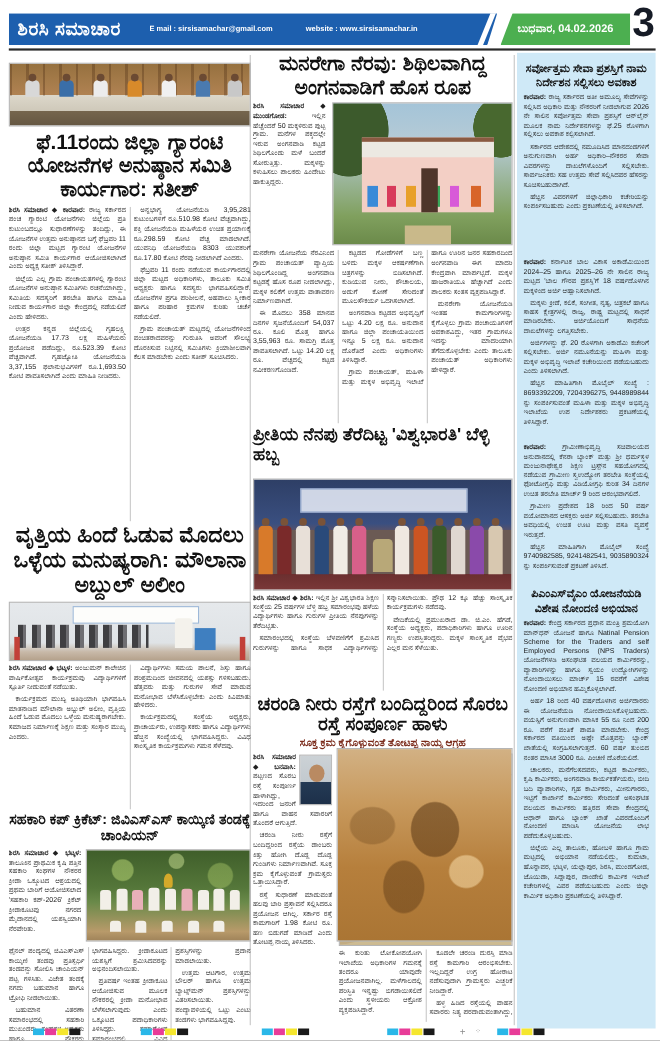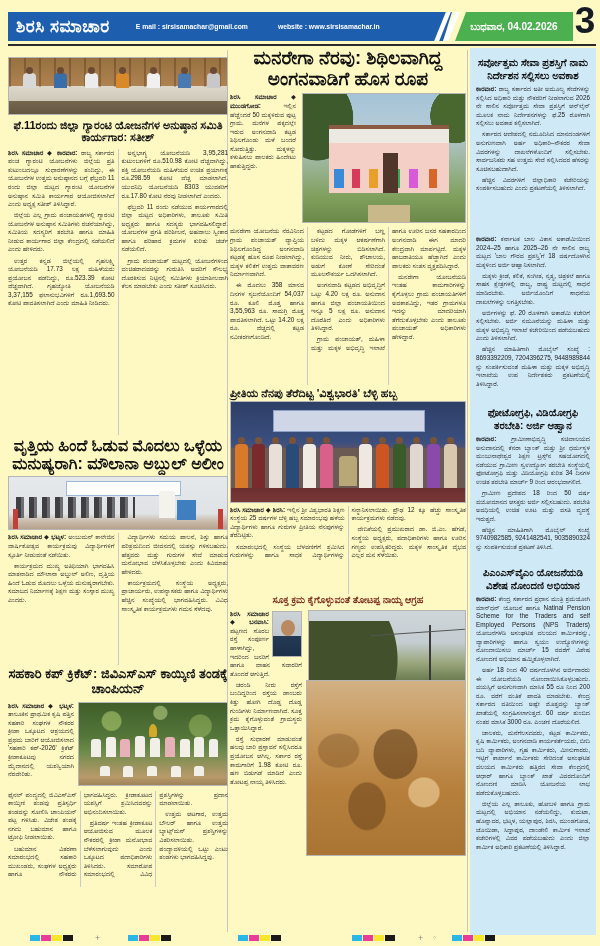--- a/index.html
+++ b/index.html
@@ -1,42 +1,42 @@
 <!DOCTYPE html>
 <html><head>
 <meta charset="utf-8">
 <style>
   html,body{margin:0;padding:0;background:#9a9a9a;}
-  #page{position:relative;width:600px;height:946px;background:#fef9c3;overflow:hidden;
+  #page{position:relative;width:600px;height:946px;background:#ffffff;overflow:hidden;
         font-family:"Liberation Sans","DejaVu Sans",sans-serif;color:#1b1b1b;}
   
   .mast-blue{position:absolute;left:8px;top:12px;width:444px;height:29px;background:#1d5fae;
              clip-path:polygon(0 0,100% 0,calc(100% - 9px) 100%,0 100%);display:flex;align-items:center;}
   .mast-title{font-size:17px;font-weight:bold;color:#fff;padding-left:8px;letter-spacing:.5px;white-space:nowrap;}
   .mast-email{font-size:6.8px;color:#fff;font-weight:bold;margin-left:26px;white-space:nowrap;}
   .mast-web{font-size:6.8px;color:#fff;font-weight:bold;margin-left:30px;white-space:nowrap;}
   .slash{position:absolute;top:12px;height:29px;width:5px;background:#fff;transform:skewX(-22deg);}
   .mast-green{position:absolute;left:455px;top:12px;width:118px;height:29px;background:#4caf50;
               clip-path:polygon(11px 0,100% 0,100% 100%,0 100%);display:flex;align-items:center;justify-content:center;}
   .mast-date{font-size:10px;font-weight:bold;color:#fff;white-space:nowrap;}
   .mast-page{position:absolute;right:2px;top:2px;width:26px;text-align:center;font-size:37px;font-weight:bold;color:#161b26;line-height:1;}
   .mast-rule{position:absolute;left:8px;right:4px;top:44px;border-top:2px solid #2a2a2a;}
   
   .col-left{position:absolute;left:8px;top:57px;width:220px;}
   .col-mid{position:absolute;left:230px;top:48px;width:236px;}
   .col-right{position:absolute;left:470px;top:48px;width:126px;height:887px;background:#cfe9f7;box-sizing:border-box;padding:5px 6px;overflow:hidden;}
   .vrule{position:absolute;top:50px;height:882px;border-left:1px solid #c6c6c6;}
   
   .headline{font-weight:bold;color:#111;text-align:center;line-height:1.12;margin:0;}
-  .h-a1{font-size:11px;padding:4px 0 5px;}
+  .h-a1{font-size:19px;padding:4px 0 5px;}
   .h-main{font-size:18.5px;padding:0 0 4px;}
-  .h-vb{font-size:11px;text-align:left;padding:2px 0 1px;}
+  .h-vb{font-size:16px;text-align:left;padding:2px 0 12px;}
   .h-road{font-size:17px;padding:2px 0 2px;}
   .h-sub{font-size:9.5px;font-weight:bold;color:#7a2a1a;text-align:center;margin:0 0 4px;}
-  .h-a2{font-size:16px;padding:2px 0 4px;}
+  .h-a2{font-size:20px;padding:2px 0 4px;}
   .h-a3{font-size:13px;padding:2px 0 5px;}
   .h-right{font-size:10px;font-weight:bold;text-align:center;line-height:1.25;margin:4px 0 3px;color:#101010;}
   .bodytext{font-size:6.4px;line-height:1.34;text-align:justify;color:#202020;overflow:hidden;}
   .bodytext p{margin:0 0 2.5px;text-indent:6px;}
   .bodytext p.noind{text-indent:0;}
   .cols2{column-count:2;column-gap:7px;column-rule:.5px solid #c9c9c9;}
   .cols3{column-count:3;column-gap:7px;column-rule:.5px solid #c9c9c9;}
   .dl{font-weight:bold;}
   .row{display:flex;}
   
@@ -222,20 +222,21 @@
       <span class="vp" style="left:179px;background:#e0d8d0"></span>
       <span class="vp" style="left:196px;background:#8a4aaa"></span>
       <span class="vp" style="left:213px;background:#d8c8b0"></span>
       <div class="seated"></div>
     </div>
     <div class="bodytext cols2" style="height:88px;margin-top:3px;">
       <p class="noind"><b class="dl">ಶಿರಸಿ ಸಮಾಚಾರ ◆ ಶಿರಸಿ:</b> <span>ಇಲ್ಲಿನ ಶ್ರೀ ವಿಶ್ವಭಾರತಿ ಶಿಕ್ಷಣ ಸಂಸ್ಥೆಯ 25 ವರ್ಷಗಳ ಬೆಳ್ಳಿ ಹಬ್ಬ ಸಮಾರಂಭವು ಹಳೆಯ ವಿದ್ಯಾರ್ಥಿಗಳು ಹಾಗೂ ಗುರುಗಳ ಪ್ರೀತಿಯ ನೆನಪುಗಳನ್ನು ತೆರೆದಿಟ್ಟಿತು.</span></p>
       <p>ಸಮಾರಂಭದಲ್ಲಿ ಸಂಸ್ಥೆಯ ಬೆಳವಣಿಗೆಗೆ ಶ್ರಮಿಸಿದ ಗುರುಗಳನ್ನು ಹಾಗೂ ಸಾಧಕ ವಿದ್ಯಾರ್ಥಿಗಳನ್ನು ಸನ್ಮಾನಿಸಲಾಯಿತು. ಪ್ರೌಢ 12 ಕ್ಕೂ ಹೆಚ್ಚು ಸಾಂಸ್ಕೃತಿಕ ಕಾರ್ಯಕ್ರಮಗಳು ನಡೆದವು.</p>
       <p>ವೇದಿಕೆಯಲ್ಲಿ ಪ್ರಮುಖರಾದ ಡಾ. ಜಿ.ಎಂ. ಹೆಗಡೆ, ಸಂಸ್ಥೆಯ ಅಧ್ಯಕ್ಷರು, ಪದಾಧಿಕಾರಿಗಳು ಹಾಗೂ ಊರಿನ ಗಣ್ಯರು ಉಪಸ್ಥಿತರಿದ್ದರು. ಮಕ್ಕಳ ಸಾಂಸ್ಕೃತಿಕ ವೈಭವ ಎಲ್ಲರ ಮನ ಸೆಳೆಯಿತು.</p>
     </div>
+    <h2 class="headline h-road">ಚರಂಡಿ ನೀರು ರಸ್ತೆಗೆ ಬಂದಿದ್ದರಿಂದ ಸೊರಬ ರಸ್ತೆ ಸಂಪೂರ್ಣ ಹಾಳು</h2>
     <div class="h-sub">ಸೂಕ್ತ ಕ್ರಮ ಕೈಗೊಳ್ಳುವಂತೆ  ತೋಟಪ್ಪ ನಾಯ್ಕ ಆಗ್ರಹ</div>
     <div class="row">
       <div class="bodytext" style="width:72px;height:246px;margin-right:6px;">
         <div class="photo ph-portrait">
             <div class="head"></div>
           </div>
         <p class="noind"><b class="dl">ಶಿರಸಿ ಸಮಾಚಾರ ◆ ಬನವಾಸಿ:</b> <span>ಪಟ್ಟಣದ ಸೊರಬ ರಸ್ತೆ ಸಂಪೂರ್ಣ ಹಾಳಾಗಿದ್ದು, ಇದರಿಂದ ಜನರಿಗೆ ಹಾಗೂ ವಾಹನ ಸವಾರರಿಗೆ ತೊಂದರೆ ಆಗುತ್ತಿದೆ.</span></p>
         <p>ಚರಂಡಿ ನೀರು ರಸ್ತೆಗೆ ಬಂದಿದ್ದರಿಂದ ರಸ್ತೆಯ ಡಾಂಬರು ಕಿತ್ತು ಹೋಗಿ ದೊಡ್ಡ ದೊಡ್ಡ ಗುಂಡಿಗಳು ನಿರ್ಮಾಣವಾಗಿವೆ. ಸೂಕ್ತ ಕ್ರಮ ಕೈಗೊಳ್ಳುವಂತೆ ಗ್ರಾಮಸ್ಥರು ಒತ್ತಾಯಿಸಿದ್ದಾರೆ.</p>
         <p>ರಸ್ತೆ ಸುಧಾರಣೆ ಮಾಡುವಂತೆ ಹಲವು ಬಾರಿ ಪ್ರಸ್ತಾವನೆ ಸಲ್ಲಿಸಿದರೂ ಪ್ರಯೋಜನ ಆಗಿಲ್ಲ. ಸರ್ಕಾರ ರಸ್ತೆ ಕಾಮಗಾರಿಗೆ 1.98 ಕೋಟಿ ರೂ. ಹಣ ಬಿಡುಗಡೆ ಮಾಡಿದೆ ಎಂದು ತೋಟಪ್ಪ ನಾಯ್ಕ ತಿಳಿಸಿದರು.</p>
       </div>
@@ -266,21 +267,20 @@
       <p class="noind"><b class="dl">ಕಾರವಾರ:</b> <span>ರಾಜ್ಯ ಸರ್ಕಾರದ ಅತೀ ಅಮೂಲ್ಯ ಸೇವೆಗಳನ್ನು ಸಲ್ಲಿಸಿದ ಅಧಿಕಾರಿ ಮತ್ತು ನೌಕರರಿಗೆ ನೀಡಲಾಗುವ 2026 ನೇ ಸಾಲಿನ ಸರ್ವೋತ್ತಮ ಸೇವಾ ಪ್ರಶಸ್ತಿಗೆ ಆನ್‌ಲೈನ್ ಮೂಲಕ ನಾಮ ನಿರ್ದೇಶನಗಳನ್ನು ಫೆ.25 ರೊಳಗಾಗಿ ಸಲ್ಲಿಸಲು ಅವಕಾಶ ಕಲ್ಪಿಸಲಾಗಿದೆ.</span></p>
       <p>ಸರ್ಕಾರದ ಆದೇಶದಲ್ಲಿ ನಮೂದಿಸಿದ ಮಾನದಂಡಗಳಿಗೆ ಅನುಗುಣವಾಗಿ ಅರ್ಹ ಅಧಿಕಾರಿ–ನೌಕರರ ಸೇವಾ ವಿವರಗಳನ್ನು ದಾಖಲೆಗಳೊಂದಿಗೆ ಸಲ್ಲಿಸಬೇಕು. ಸಾರ್ವಜನಿಕರು ಸಹ ಉತ್ತಮ ಸೇವೆ ಸಲ್ಲಿಸಿದವರ ಹೆಸರನ್ನು ಸೂಚಿಸಬಹುದಾಗಿದೆ.</p>
       <p>ಹೆಚ್ಚಿನ ವಿವರಗಳಿಗೆ ಜಿಲ್ಲಾಧಿಕಾರಿ ಕಚೇರಿಯನ್ನು ಸಂಪರ್ಕಿಸಬಹುದು ಎಂದು ಪ್ರಕಟಣೆಯಲ್ಲಿ ತಿಳಿಸಲಾಗಿದೆ.</p>
     </div>
     <div class="bodytext" style="height:168px;">
       <p class="noind"><b class="dl">ಕಾರವಾರ:</b> <span>ಕರ್ನಾಟಕ ಬಾಲ ವಿಕಾಸ ಅಕಾಡೆಮಿಯಿಂದ 2024–25 ಹಾಗೂ 2025–26 ನೇ ಸಾಲಿನ ರಾಜ್ಯ ಮಟ್ಟದ 'ಬಾಲ ಗೌರವ ಪ್ರಶಸ್ತಿ'ಗೆ 18 ವರ್ಷದೊಳಗಿನ ಮಕ್ಕಳಿಂದ ಅರ್ಜಿ ಆಹ್ವಾನಿಸಲಾಗಿದೆ.</span></p>
       <p>ಮಕ್ಕಳು ಕ್ರೀಡೆ, ಕಲಿಕೆ, ಸಂಗೀತ, ನೃತ್ಯ, ಚಿತ್ರಕಲೆ ಹಾಗೂ ಸಾಹಸ ಕ್ಷೇತ್ರಗಳಲ್ಲಿ ರಾಜ್ಯ, ರಾಷ್ಟ್ರ ಮಟ್ಟದಲ್ಲಿ ಸಾಧನೆ ಮಾಡಿರಬೇಕು. ಅರ್ಜಿಯೊಂದಿಗೆ ಸಾಧನೆಯ ದಾಖಲೆಗಳನ್ನು ಲಗತ್ತಿಸಬೇಕು.</p>
       <p>ಅರ್ಜಿಗಳನ್ನು ಫೆ. 20 ರೊಳಗಾಗಿ ಅಕಾಡೆಮಿ ಕಚೇರಿಗೆ ಸಲ್ಲಿಸಬೇಕು. ಅರ್ಜಿ ನಮೂನೆಯನ್ನು ಮಹಿಳಾ ಮತ್ತು ಮಕ್ಕಳ ಅಭಿವೃದ್ಧಿ ಇಲಾಖೆ ಕಚೇರಿಯಿಂದ ಪಡೆಯಬಹುದು ಎಂದು ತಿಳಿಸಲಾಗಿದೆ.</p>
       <p>ಹೆಚ್ಚಿನ ಮಾಹಿತಿಗಾಗಿ ಮೊಬೈಲ್ ಸಂಖ್ಯೆ : 8693392209, 7204396275, 9448989844 ನ್ನು ಸಂಪರ್ಕಿಸುವಂತೆ ಮಹಿಳಾ ಮತ್ತು ಮಕ್ಕಳ ಅಭಿವೃದ್ಧಿ ಇಲಾಖೆಯ ಉಪ ನಿರ್ದೇಶಕರು ಪ್ರಕಟಣೆಯಲ್ಲಿ ತಿಳಿಸಿದ್ದಾರೆ.</p>
     </div>
-    <h3 class="h-right">ಫೋಟೋಗ್ರಫಿ, ವಿಡಿಯೋಗ್ರಫಿ ತರಬೇತಿ: ಅರ್ಜಿ ಆಹ್ವಾನ</h3>
     <div class="bodytext" style="height:128px;">
       <p class="noind"><b class="dl">ಕಾರವಾರ:</b> <span>ಗ್ರಾಮೀಣಾಭಿವೃದ್ಧಿ ಸಚಿವಾಲಯದ ಅನುದಾನದಲ್ಲಿ ಕೆನರಾ ಬ್ಯಾಂಕ್ ಮತ್ತು ಶ್ರೀ ಧರ್ಮಸ್ಥಳ ಮಂಜುನಾಥೇಶ್ವರ ಶಿಕ್ಷಣ ಟ್ರಸ್ಟ್‌ನ ಸಹಯೋಗದಲ್ಲಿ ನಡೆಯುವ ಗ್ರಾಮೀಣ ಸ್ವಉದ್ಯೋಗ ತರಬೇತಿ ಸಂಸ್ಥೆಯಲ್ಲಿ ಫೋಟೋಗ್ರಫಿ ಮತ್ತು ವಿಡಿಯೋಗ್ರಫಿ ಕುರಿತ 34 ದಿನಗಳ ಉಚಿತ ತರಬೇತಿ ಮಾರ್ಚ್ 9 ರಿಂದ ಆರಂಭವಾಗಲಿದೆ.</span></p>
       <p>ಗ್ರಾಮೀಣ ಪ್ರದೇಶದ 18 ರಿಂದ 50 ವರ್ಷ ವಯೋಮಾನದ ಆಸಕ್ತರು ಅರ್ಜಿ ಸಲ್ಲಿಸಬಹುದು. ತರಬೇತಿ ಅವಧಿಯಲ್ಲಿ ಉಚಿತ ಊಟ ಮತ್ತು ವಸತಿ ವ್ಯವಸ್ಥೆ ಇರುತ್ತದೆ.</p>
       <p>ಹೆಚ್ಚಿನ ಮಾಹಿತಿಗಾಗಿ ಮೊಬೈಲ್ ಸಂಖ್ಯೆ 9740982585, 9241482541, 9035890324 ನ್ನು ಸಂಪರ್ಕಿಸುವಂತೆ ಪ್ರಕಟಣೆ ತಿಳಿಸಿದೆ.</p>
     </div>
     <h3 class="h-right">ಪಿಎಂಎಸ್‌ವೈಎಂ ಯೋಜನೆಯಡಿ ವಿಶೇಷ ನೋಂದಣಿ ಅಭಿಯಾನ</h3>
     <div class="bodytext" style="height:300px;">
       <p class="noind"><b class="dl">ಕಾರವಾರ:</b> <span>ಕೇಂದ್ರ ಸರ್ಕಾರದ ಪ್ರಧಾನ ಮಂತ್ರಿ ಶ್ರಮಯೋಗಿ ಮಾನ್‌ಧನ್ ಯೋಜನೆ ಹಾಗೂ Natinal Pension Scheme for the Traders and self Employed Persons (NPS Traders) ಯೋಜನೆಗಳಡಿ ಅಸಂಘಟಿತ ವಲಯದ ಕಾರ್ಮಿಕರನ್ನು, ವ್ಯಾಪಾರಿಗಳನ್ನು ಹಾಗೂ ಸ್ವಯಂ ಉದ್ಯೋಗಿಗಳನ್ನು ನೋಂದಾಯಿಸಲು ಮಾರ್ಚ್ 15 ರವರೆಗೆ ವಿಶೇಷ ನೋಂದಣಿ ಅಭಿಯಾನ ಹಮ್ಮಿಕೊಳ್ಳಲಾಗಿದೆ.</span></p>
       <p>ಅರ್ಹ 18 ರಿಂದ 40 ವರ್ಷದೊಳಗಿನ ಅರ್ಜಿದಾರರು ಈ ಯೋಜನೆಯಡಿ ನೋಂದಾಯಿಸಿಕೊಳ್ಳಬಹುದು. ವಯಸ್ಸಿಗೆ ಅನುಗುಣವಾಗಿ ಮಾಸಿಕ 55 ರೂ ನಿಂದ 200 ರೂ. ವರೆಗೆ ವಂತಿಕೆ ಪಾವತಿ ಮಾಡಬೇಕು. ಕೇಂದ್ರ ಸರ್ಕಾರದ ವತಿಯಿಂದ ಅಷ್ಟೇ ಮೊತ್ತವನ್ನು ಬ್ಯಾಂಕ್ ಖಾತೆಯಲ್ಲಿ ಸಂಗ್ರಹಿಸಲಾಗುತ್ತದೆ. 60 ವರ್ಷ ತುಂಬಿದ ನಂತರ ಮಾಸಿಕ 3000 ರೂ. ಪಿಂಚಣಿ ದೊರೆಯಲಿದೆ.</p>
       <p>ಚಾಲಕರು, ಮನೆಗೆಲಸದವರು, ಕಟ್ಟಡ ಕಾರ್ಮಿಕರು, ಕೃಷಿ ಕಾರ್ಮಿಕರು, ಅಂಗನವಾಡಿ ಕಾರ್ಯಕರ್ತೆಯರು, ಬೀದಿ ಬದಿ ವ್ಯಾಪಾರಿಗಳು, ಗೃಹ ಕಾರ್ಮಿಕರು, ಮೀನುಗಾರರು, ಇಟ್ಟಿಗೆ ಕಾರ್ಖಾನೆ ಕಾರ್ಮಿಕರು ಸೇರಿದಂತೆ ಅಸಂಘಟಿತ ವಲಯದ ಕಾರ್ಮಿಕರು ಹತ್ತಿರದ ಸೇವಾ ಕೇಂದ್ರದಲ್ಲಿ ಆಧಾರ್ ಹಾಗೂ ಬ್ಯಾಂಕ್ ಖಾತೆ ವಿವರದೊಂದಿಗೆ ನೋಂದಣಿ ಮಾಡಿಸಿ ಯೋಜನೆಯ ಲಾಭ ಪಡೆದುಕೊಳ್ಳಬಹುದು.</p>

